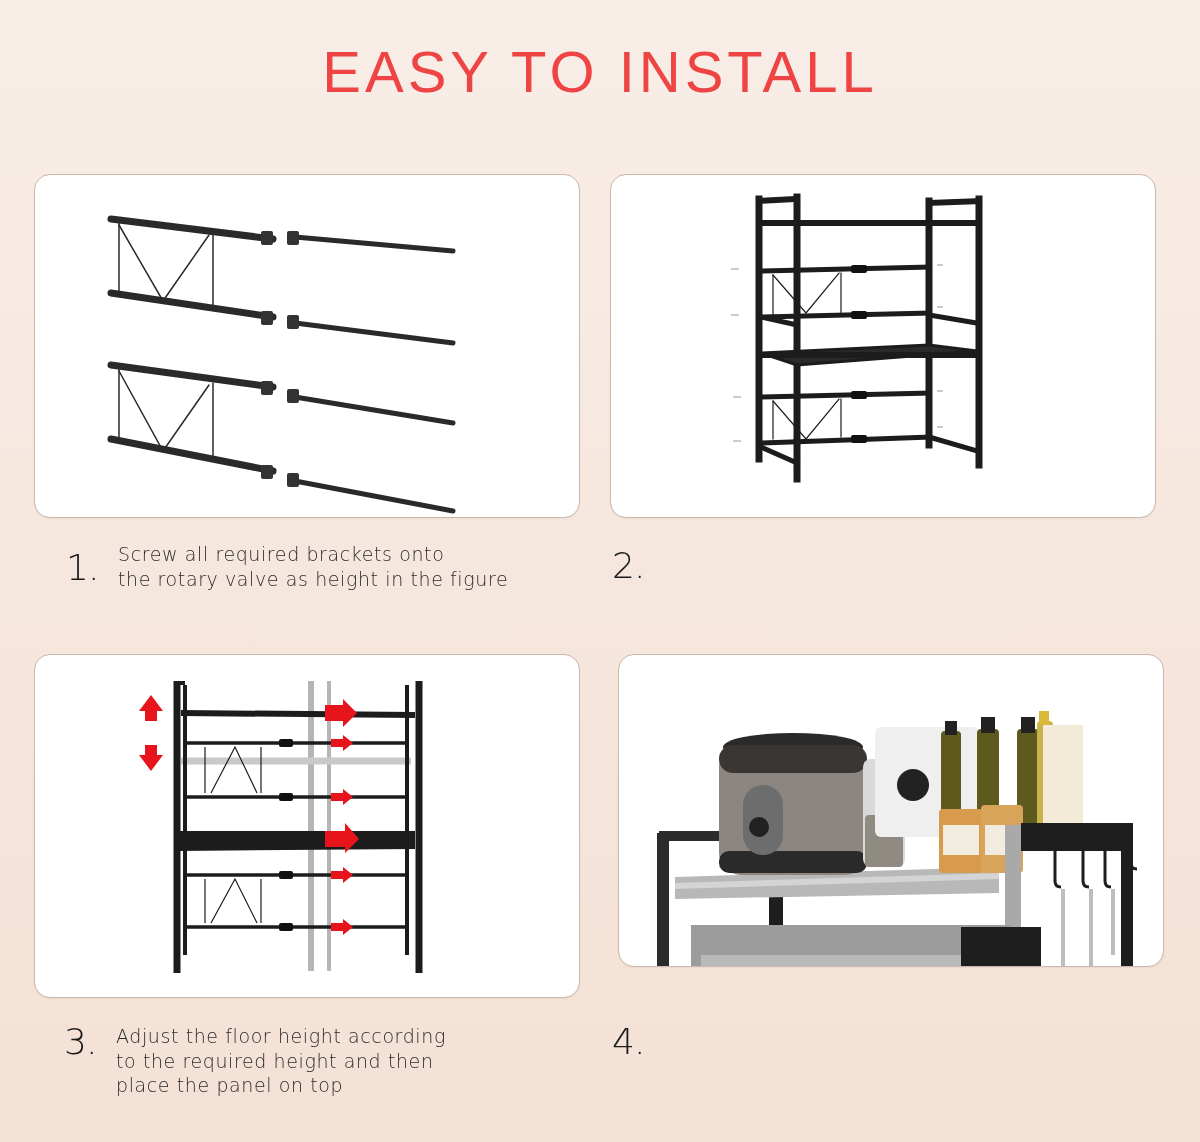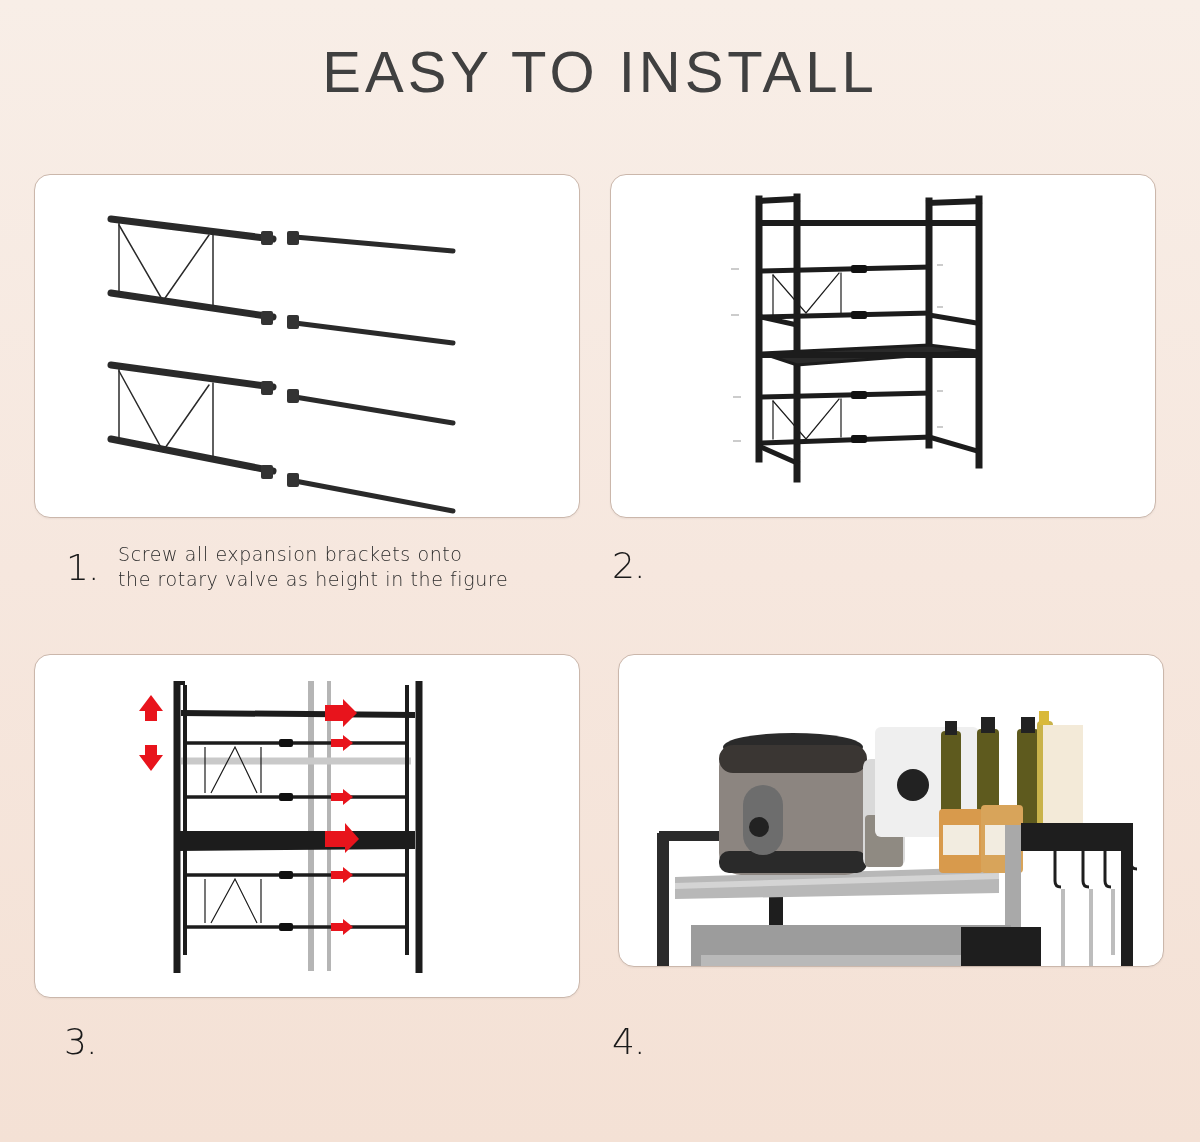--- a/index.html
+++ b/index.html
@@ -6,21 +6,21 @@
   html, body { width: 1200px; height: 1142px; overflow: hidden; }
   body {
     background: linear-gradient(180deg, #f8eee7 0%, #f6e7de 50%, #f4e1d5 100%);
     font-family: "DejaVu Sans", sans-serif;
     color: #222;
     position: relative;
   }
   .title {
     position: absolute; left: 0; top: 38px; width: 1200px; text-align: center;
     font-family: "Liberation Sans", sans-serif;
-    font-size: 58px; font-weight: 500; letter-spacing: 4px; color: #404040;
+    font-size: 58px; font-weight: 500; letter-spacing: 4px; color: #ef4444;
   }
   .panel {
     position: absolute; background: #ffffff; border: 1.5px solid #cbb7ab;
     border-radius: 16px; overflow: hidden;
     box-shadow: 0 1px 2px rgba(0,0,0,0.05);
   }
   .panel svg { position: absolute; left: 0; top: 0; }
   #p1 { left: 34px; top: 174px; width: 546px; height: 344px; }
   #p2 { left: 610px; top: 174px; width: 546px; height: 344px; }
   #p3 { left: 34px; top: 654px; width: 546px; height: 344px; }
@@ -244,28 +244,33 @@
     <rect x="72" y="270" width="320" height="80" fill="#9c9c9c"></rect>
     <rect x="82" y="300" width="260" height="50" fill="#b9b9b9"></rect>
     <rect x="342" y="272" width="80" height="78" fill="#1e1e1e"></rect>
     <text x="310" y="322" font-family="DejaVu Sans Mono, monospace" font-size="11" fill="#f0f0f0">88:88</text>
   </svg>
 </div>
 
 <div class="step" id="s1">
   <div class="num">1.</div>
   <div class="txt">
-    <div>Screw all expansion brackets onto</div>
+    <div>Screw all required brackets onto</div>
     <div>the rotary valve as height in the figure</div>
   </div>
 </div>
 
 <div class="step" id="s2">
   <div class="num">2.</div>
 </div>
 
 <div class="step" id="s3">
   <div class="num">3.</div>
+  <div class="txt">
+    <div>Adjust the floor height according</div>
+    <div>to the required height and then</div>
+    <div>place the panel on top</div>
+  </div>
 </div>
 
 <div class="step" id="s4">
   <div class="num">4.</div>
 </div>
 
 </body></html>

